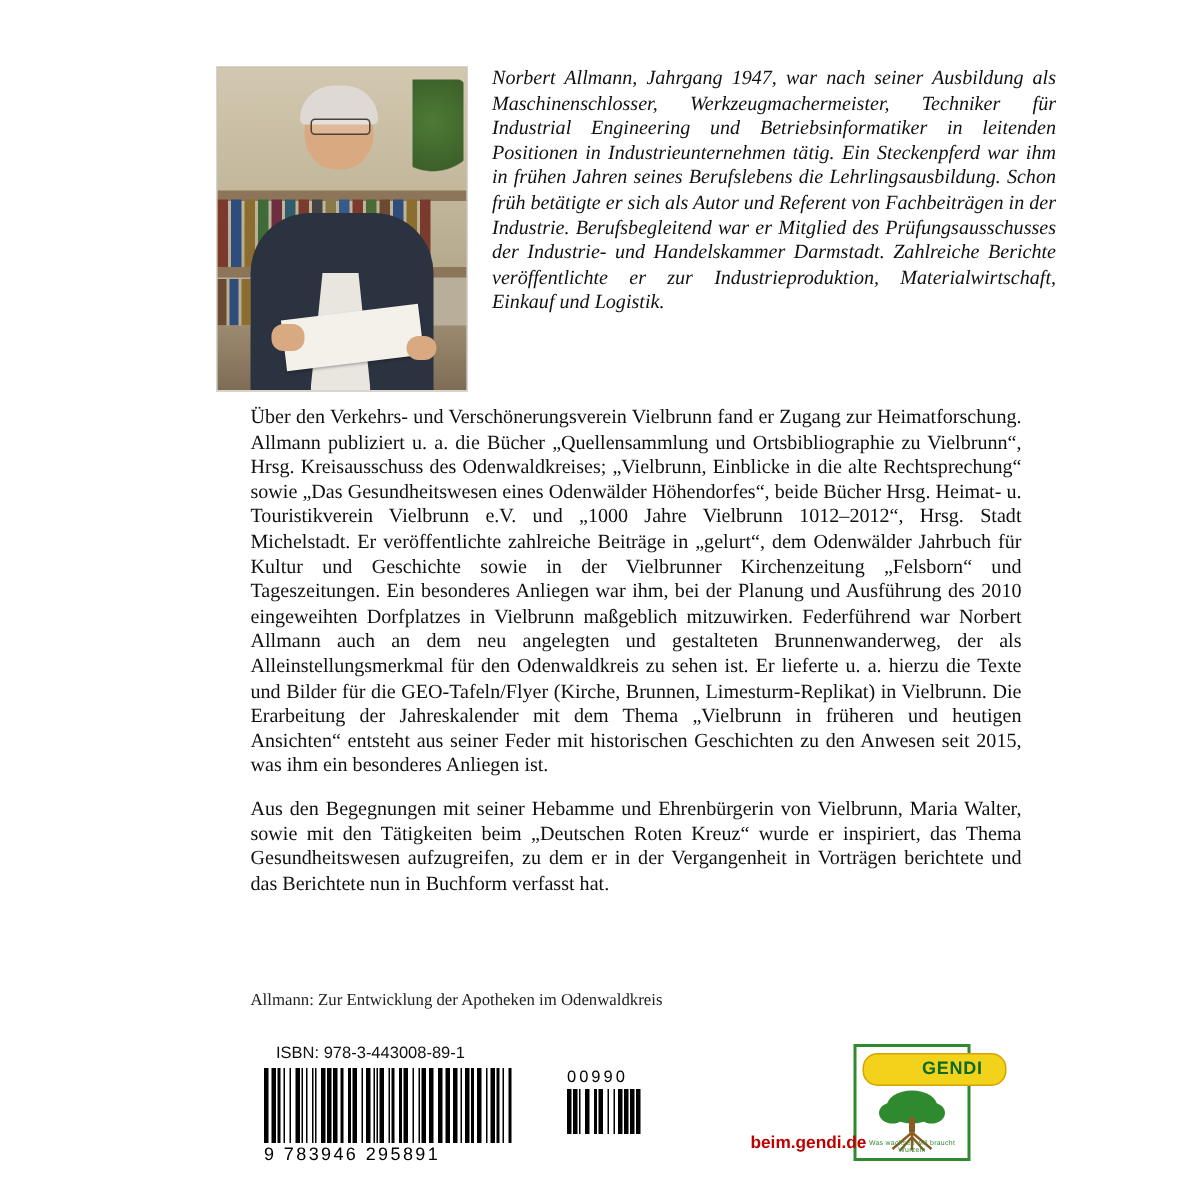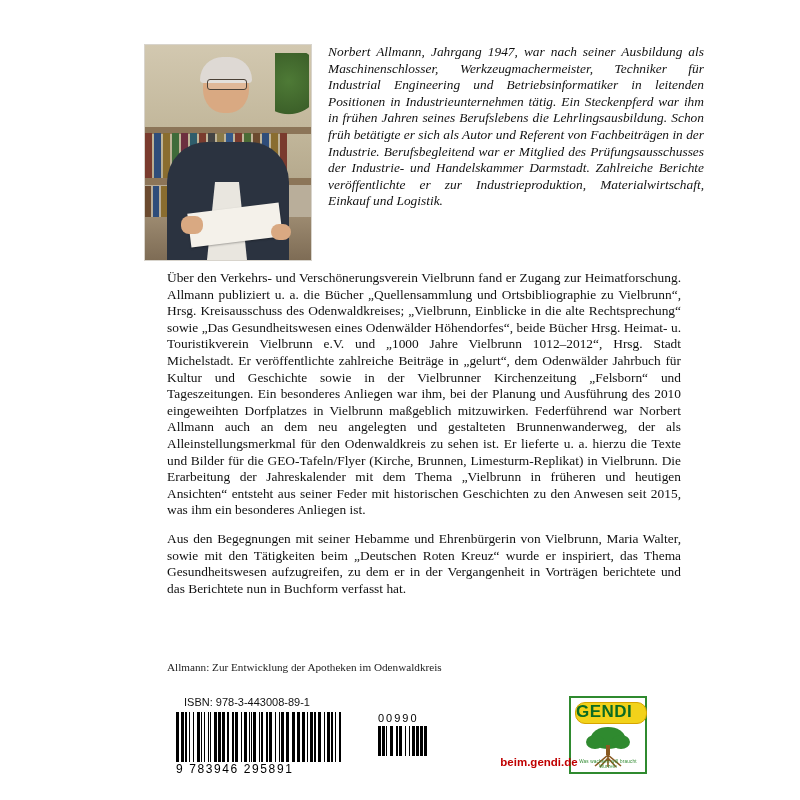--- a/index.html
+++ b/index.html
@@ -281,24 +281,26 @@
     position: absolute;
     left: 4px;
     top: 4px;
     width: 70px;
     height: 20px;
     background: #f2d21a;
     border: 1.5px solid #d6a400;
     border-radius: 10px;
     font-family: "Liberation Sans", sans-serif;
     font-weight: bold;
-    font-size: 17px;
+    font-size: 12px;
     color: #0b6b22;
+    text-align: center;
     line-height: 18px;
     letter-spacing: 0.5px;
+    padding-left: 24px;
   }
   .logo-tree {
     position: absolute;
     left: 50%;
     top: 27px;
     transform: translateX(-50%);
   }
   .logo-motto {
     position: absolute;
     left: 0;

